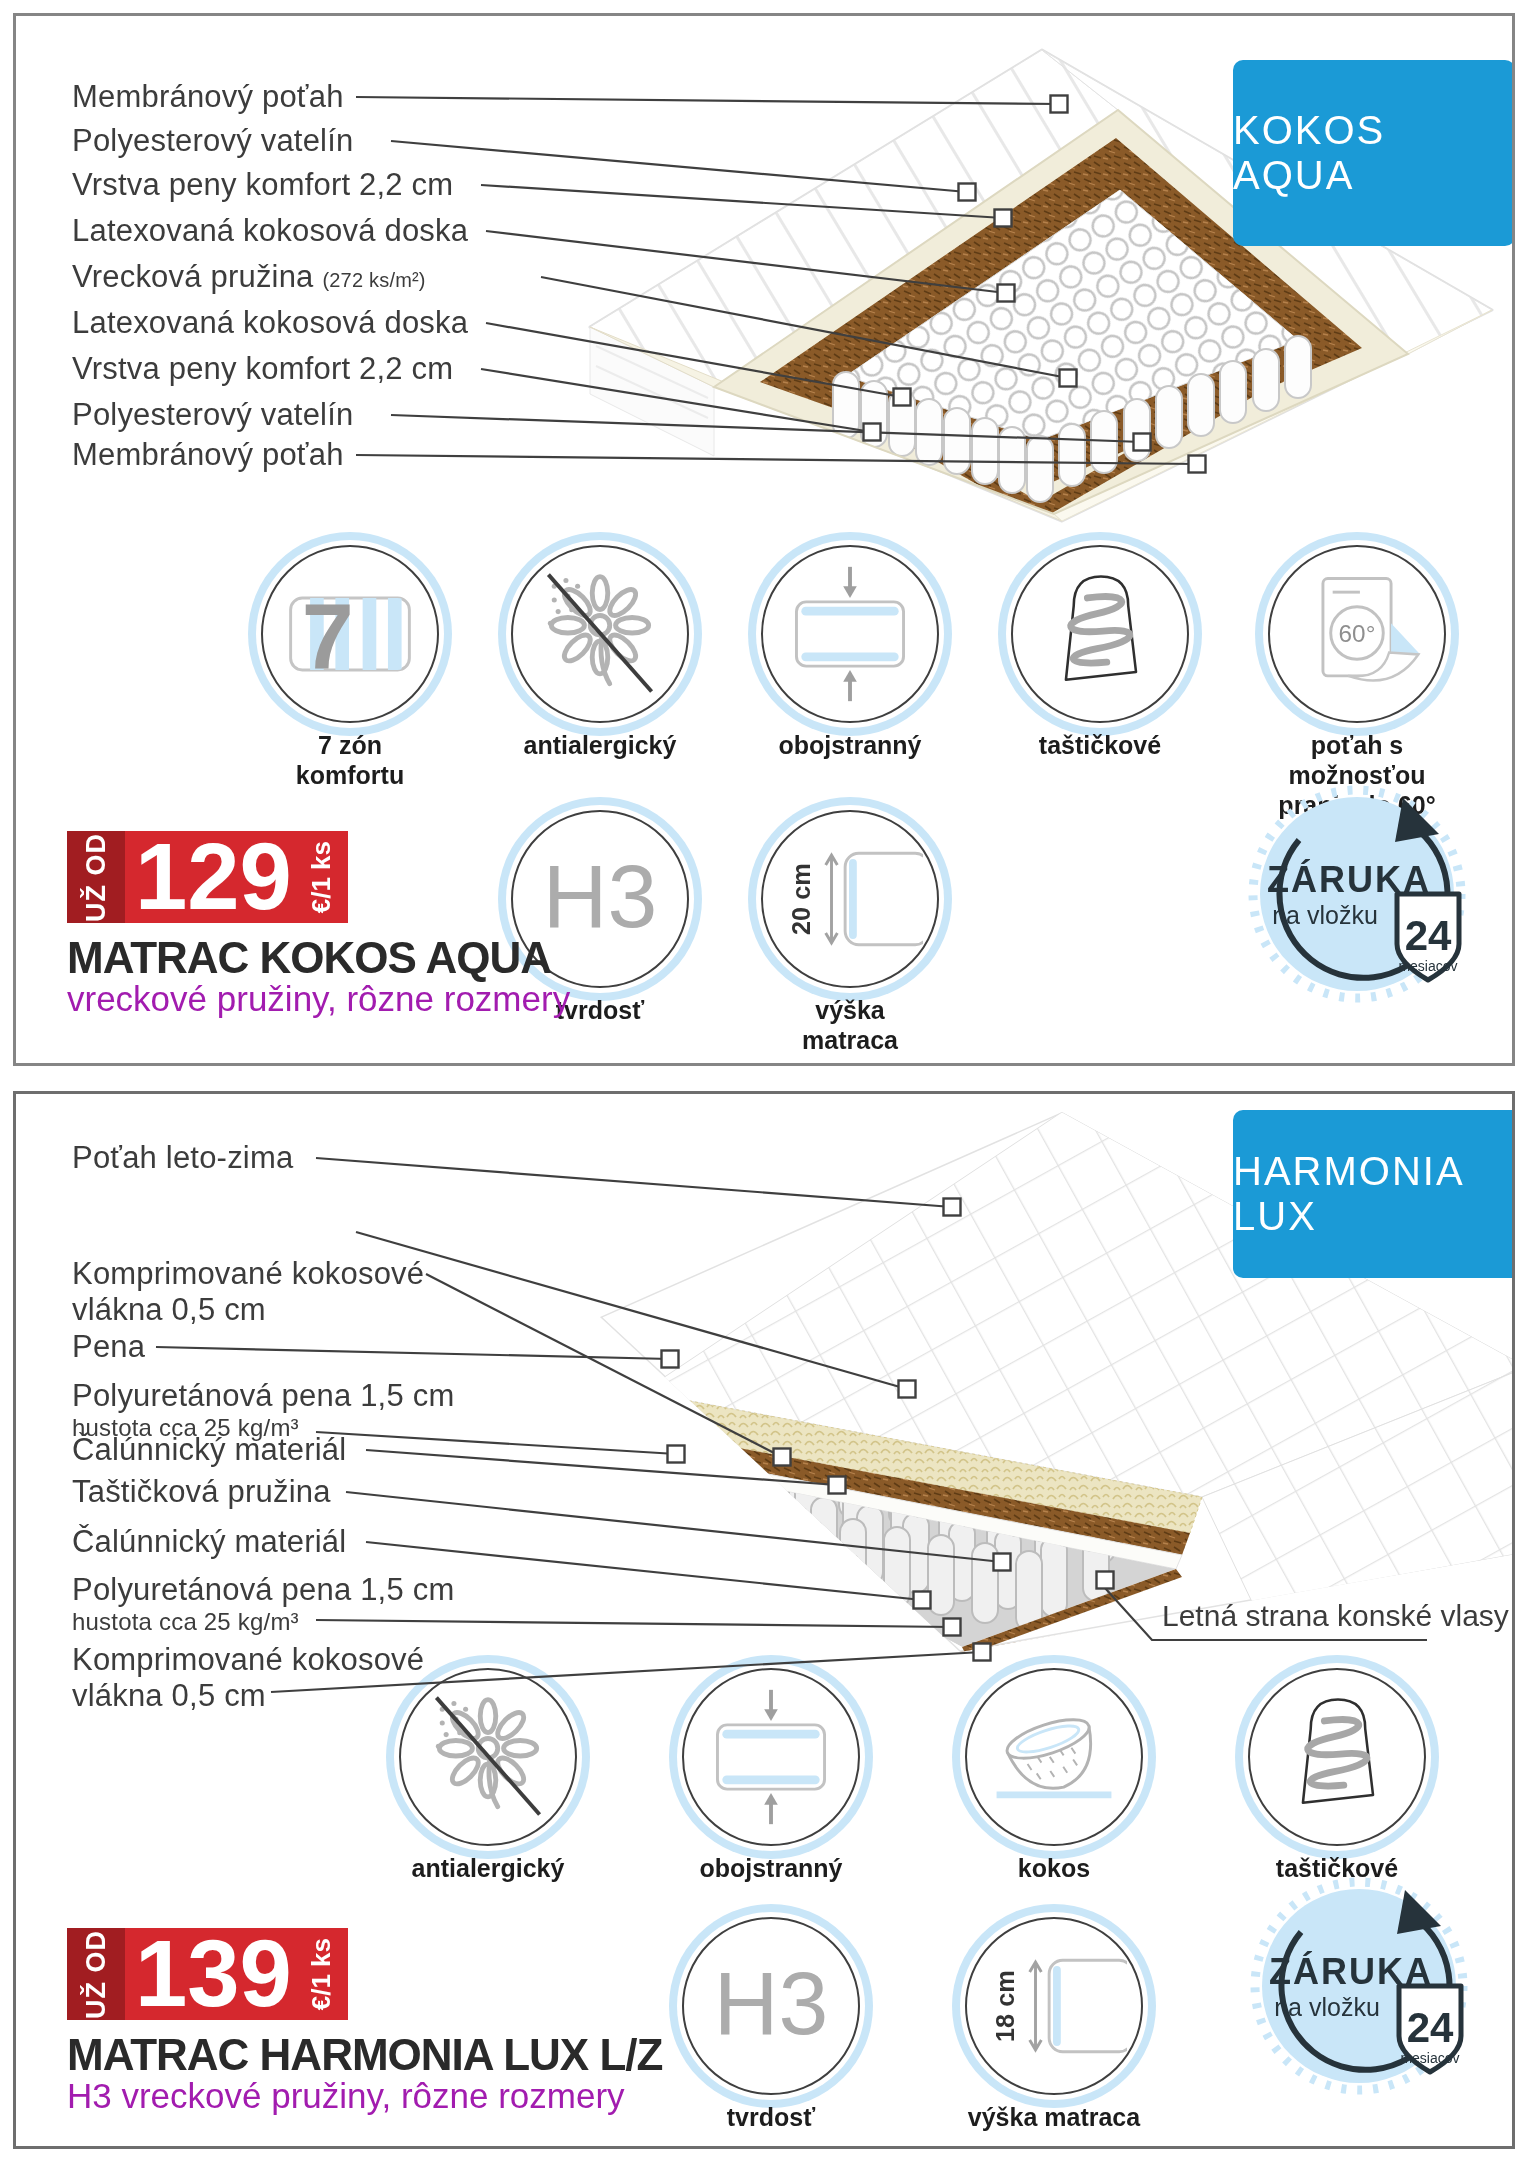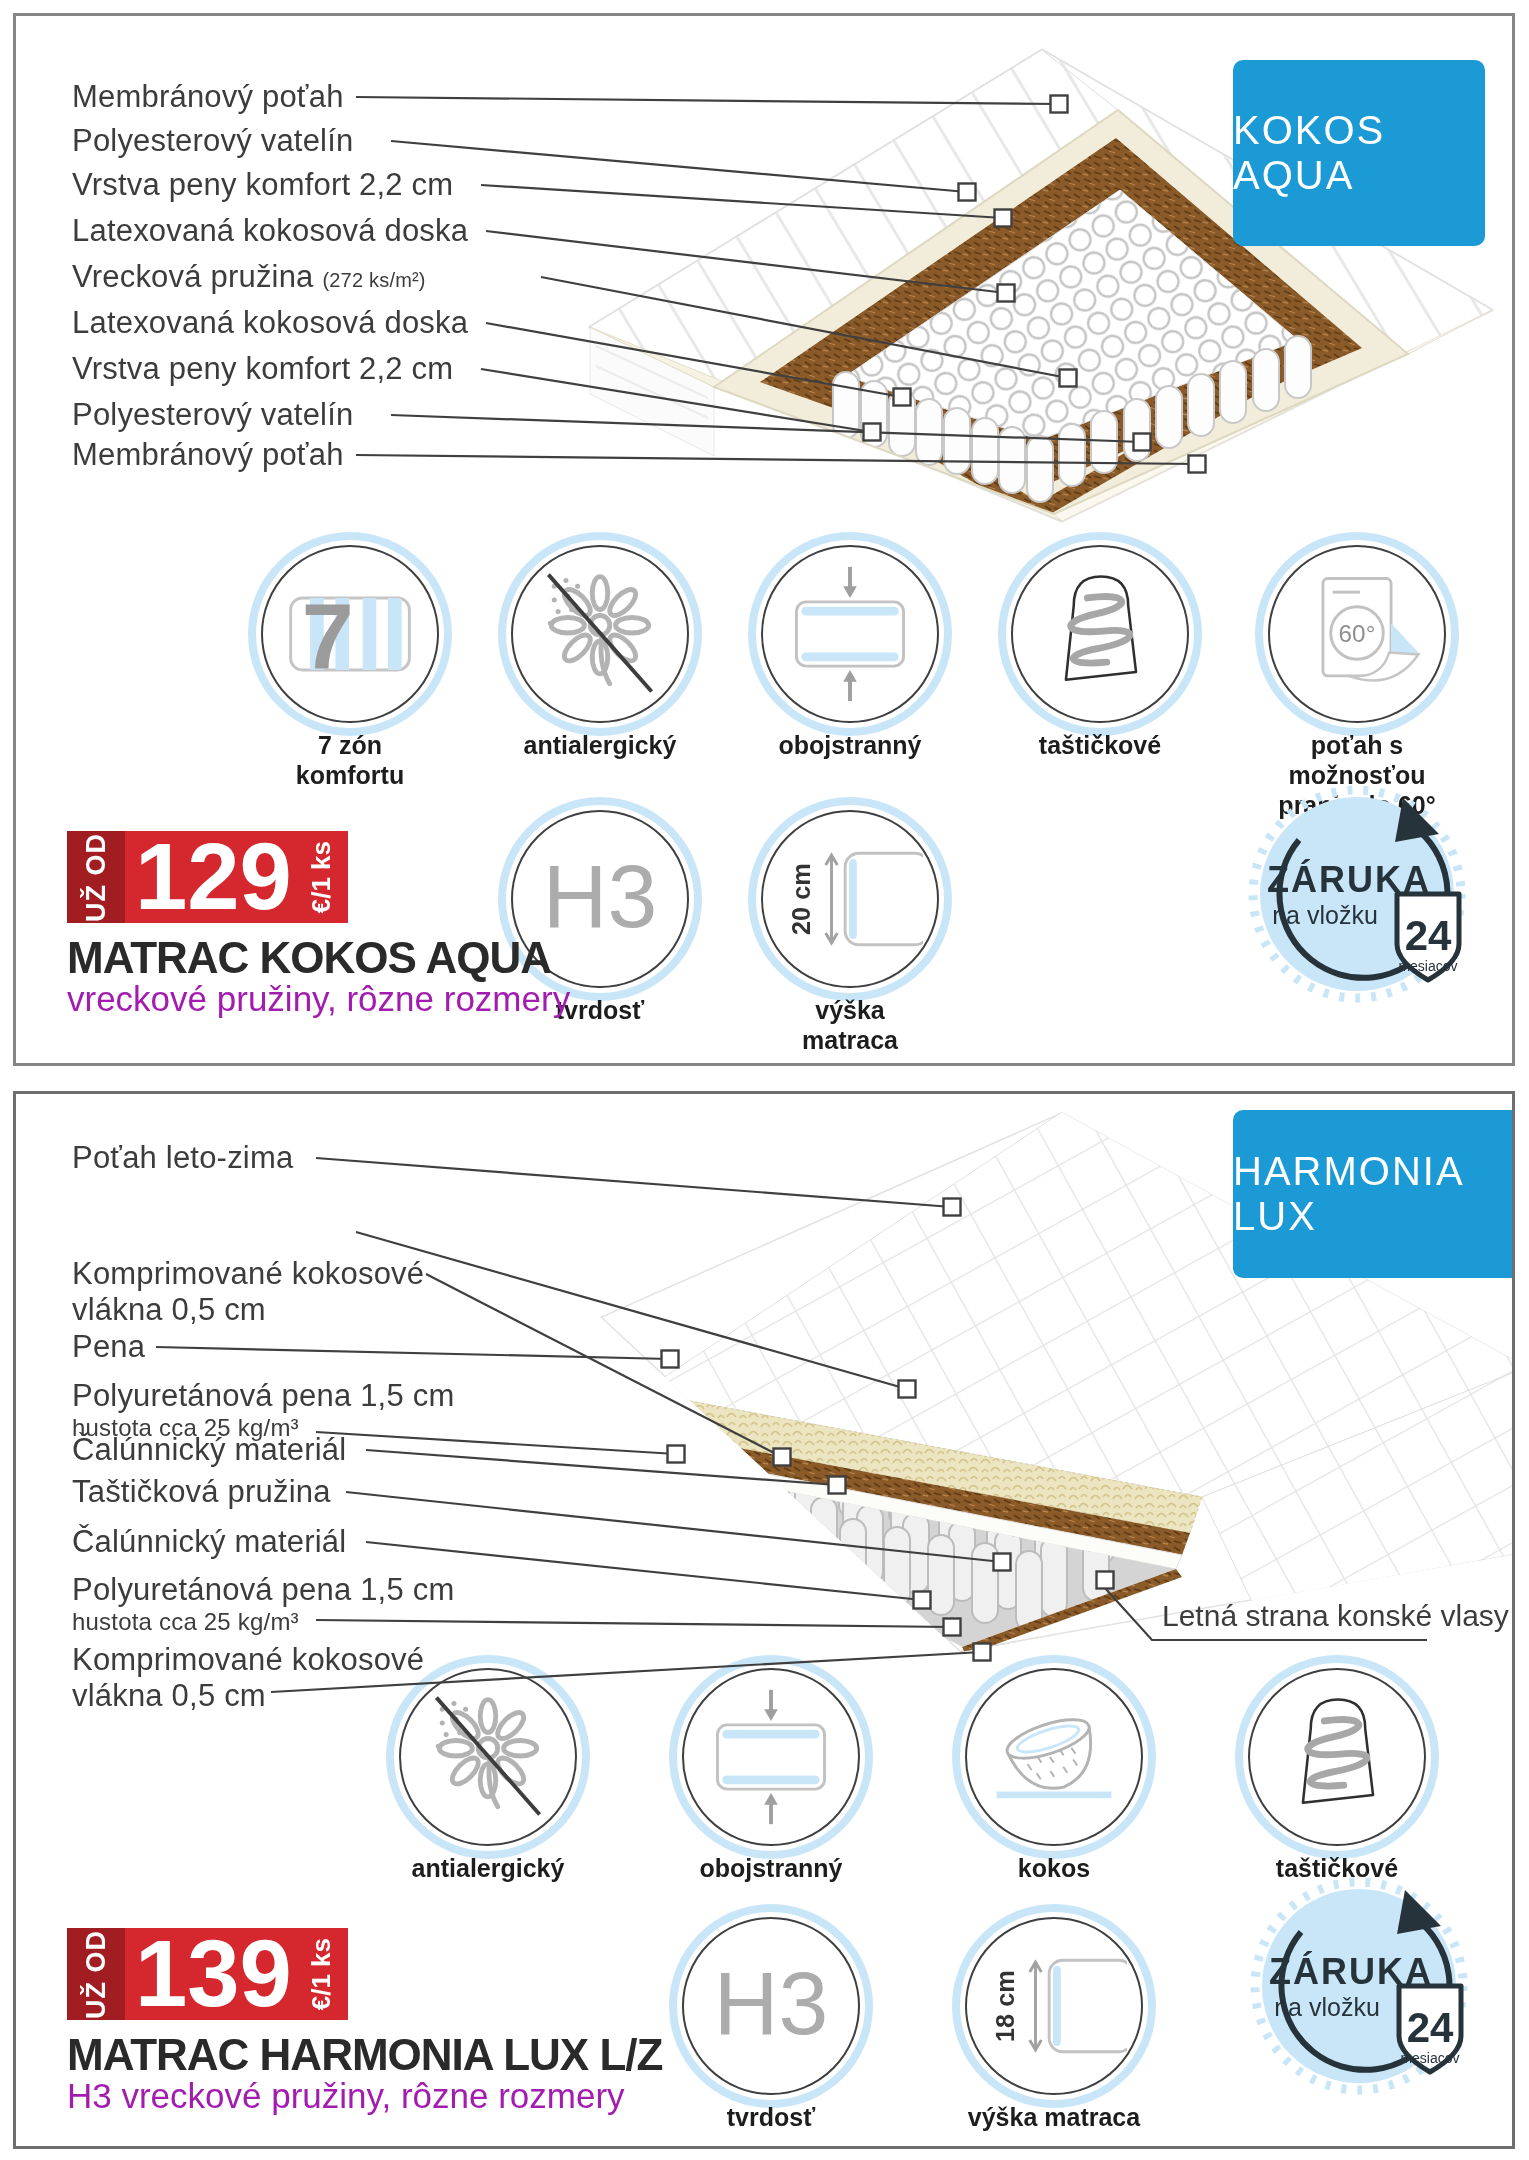--- a/index.html
+++ b/index.html
@@ -3,21 +3,21 @@
 <meta charset="utf-8">
 <style>
   html,body{margin:0;padding:0;background:#fff;}
   body{width:1529px;height:2160px;position:relative;font-family:"Liberation Sans",sans-serif;overflow:hidden;}
   .card{position:absolute;left:13px;width:1502px;background:#fff;border:3px solid #858585;box-sizing:border-box;overflow:hidden;}
   #card1{top:13px;height:1053px;}
   #card2{top:1091px;height:1058px;border-color:#6e6e6e;}
   .illus{position:absolute;z-index:1;}
   .banner{position:absolute;background:#1b9ad6;color:#fff;display:flex;align-items:center;justify-content:center;
           font-size:40px;letter-spacing:2px;border-radius:10px;z-index:5;font-weight:400;}
-  #banner1{left:1217px;top:44px;width:252px;height:186px;}
+  #banner1{left:1217px;top:44px;width:282px;height:186px;}
   #banner2{left:1217px;top:16px;width:318px;height:168px;}
   .connect{position:absolute;left:0;top:0;z-index:4;}
   .connect line,.connect polyline{stroke:#3f3f3f;stroke-width:2.2;fill:none;}
   .connect rect{fill:#fff;stroke:#3f3f3f;stroke-width:2.4;}
   .lbl{position:absolute;font-size:31px;color:#3c3c3c;line-height:36px;white-space:pre-line;z-index:6;letter-spacing:.2px;}
   .lbl .sm{font-size:20px;color:#3c3c3c;}
   .lbl .sm2{display:block;font-size:24px;line-height:28px;}
   .rlbl{position:absolute;font-size:30px;color:#3c3c3c;z-index:6;}
   .feat{position:absolute;width:230px;display:flex;flex-direction:column;align-items:center;z-index:3;}
   .circ{width:174px;height:174px;border-radius:50%;border:2.5px solid #3f3f3f;background:#fff;

